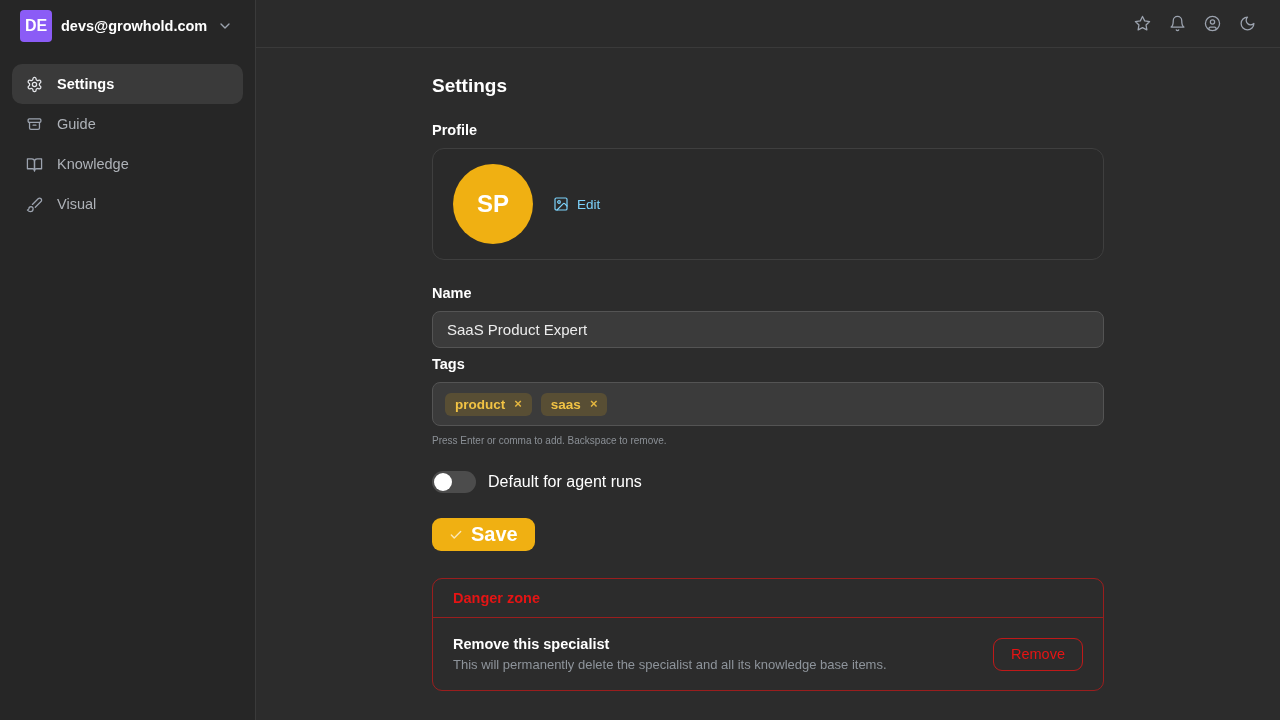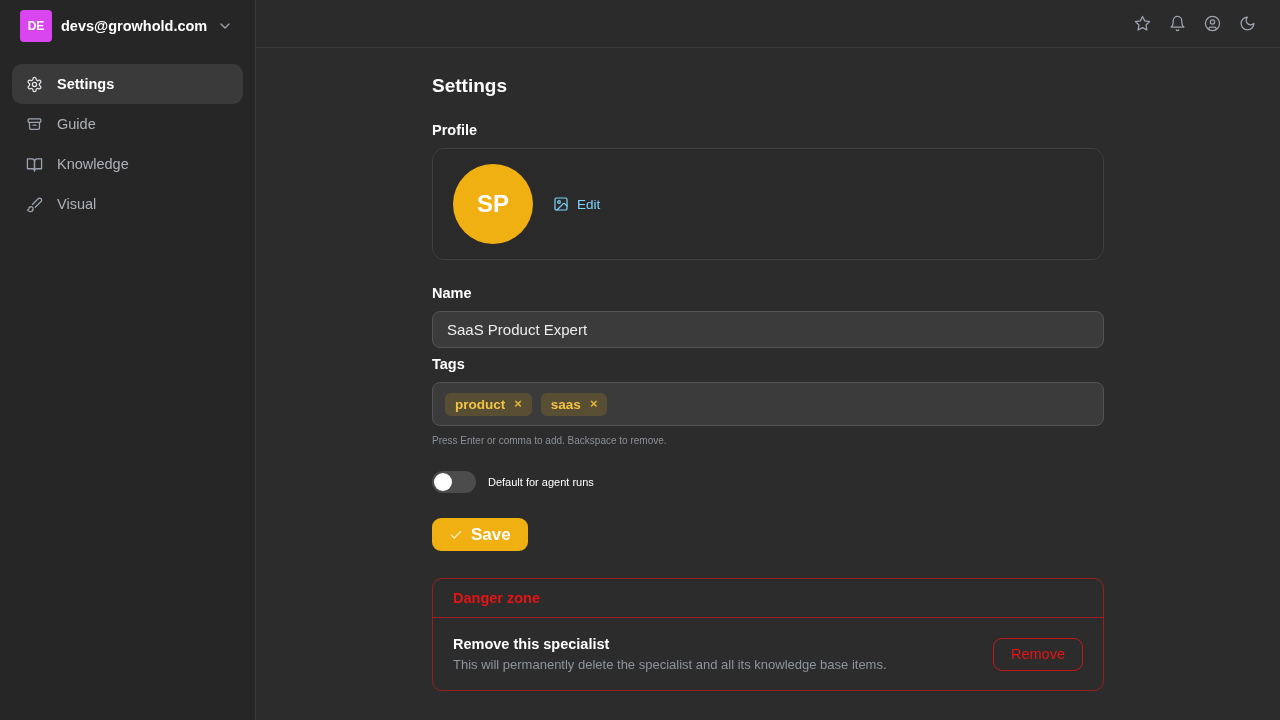--- a/index.html
+++ b/index.html
@@ -14,23 +14,23 @@
   .sidebar {
     width:256px; min-width:256px; height:720px;
     background:#262626; border-right:1px solid #3a3a3a;
     display:flex; flex-direction:column;
   }
   .account {
     display:flex; align-items:center; gap:9px;
     padding:10px 22px 10px 20px; height:52px; cursor:pointer;
   }
   .account-avatar {
-    width:32px; height:32px; border-radius:4px; background:#d946ef;
+    width:32px; height:32px; border-radius:4px; background:#8b5cf6;
     display:flex; align-items:center; justify-content:center;
-    font-size:12px; font-weight:bold; color:#fff;
+    font-size:16px; font-weight:bold; color:#fff;
   }
   .account-email { font-size:14.5px; font-weight:bold; color:#fff; }
   .account-chevron { margin-left:auto; color:#9ca3af; }
 
   .back-row {
     display:flex; align-items:center; gap:13px;
     padding:0 20px 0 26px; height:38px; margin-top:8px;
     color:#9ca3af; font-size:14.5px; cursor:pointer;
   }
 
@@ -98,26 +98,26 @@
 
   .toggle-row { display:flex; align-items:center; gap:12px; margin-top:25px; }
   .switch {
     width:44px; height:22px; border-radius:11px; background:#4c4c4c;
     position:relative; cursor:pointer;
   }
   .switch-knob {
     position:absolute; top:2px; left:2px; width:18px; height:18px;
     border-radius:50%; background:#fff;
   }
-  .toggle-label { font-size:11px; color:#fff; }
+  .toggle-label { font-size:16px; color:#fff; }
 
   .save-btn {
     margin-top:25px; display:inline-flex; align-items:center; gap:8px;
     height:33px; padding:0 17px; border:none; border-radius:9px;
-    background:#f0b012; color:#fff; font-size:17px; font-weight:bold;
+    background:#f0b012; color:#fff; font-size:20px; font-weight:bold;
     cursor:pointer; font-family:inherit;
   }
   .save-check { color:rgba(255,255,255,0.7); }
 
   .danger-card {
     margin-top:27px; border:1px solid rgba(229,21,21,0.6); border-radius:10px;
   }
   .danger-header {
     padding:11px 20px; border-bottom:1px solid rgba(229,21,21,0.6);
     color:#e51414; font-size:14.5px; font-weight:bold;

